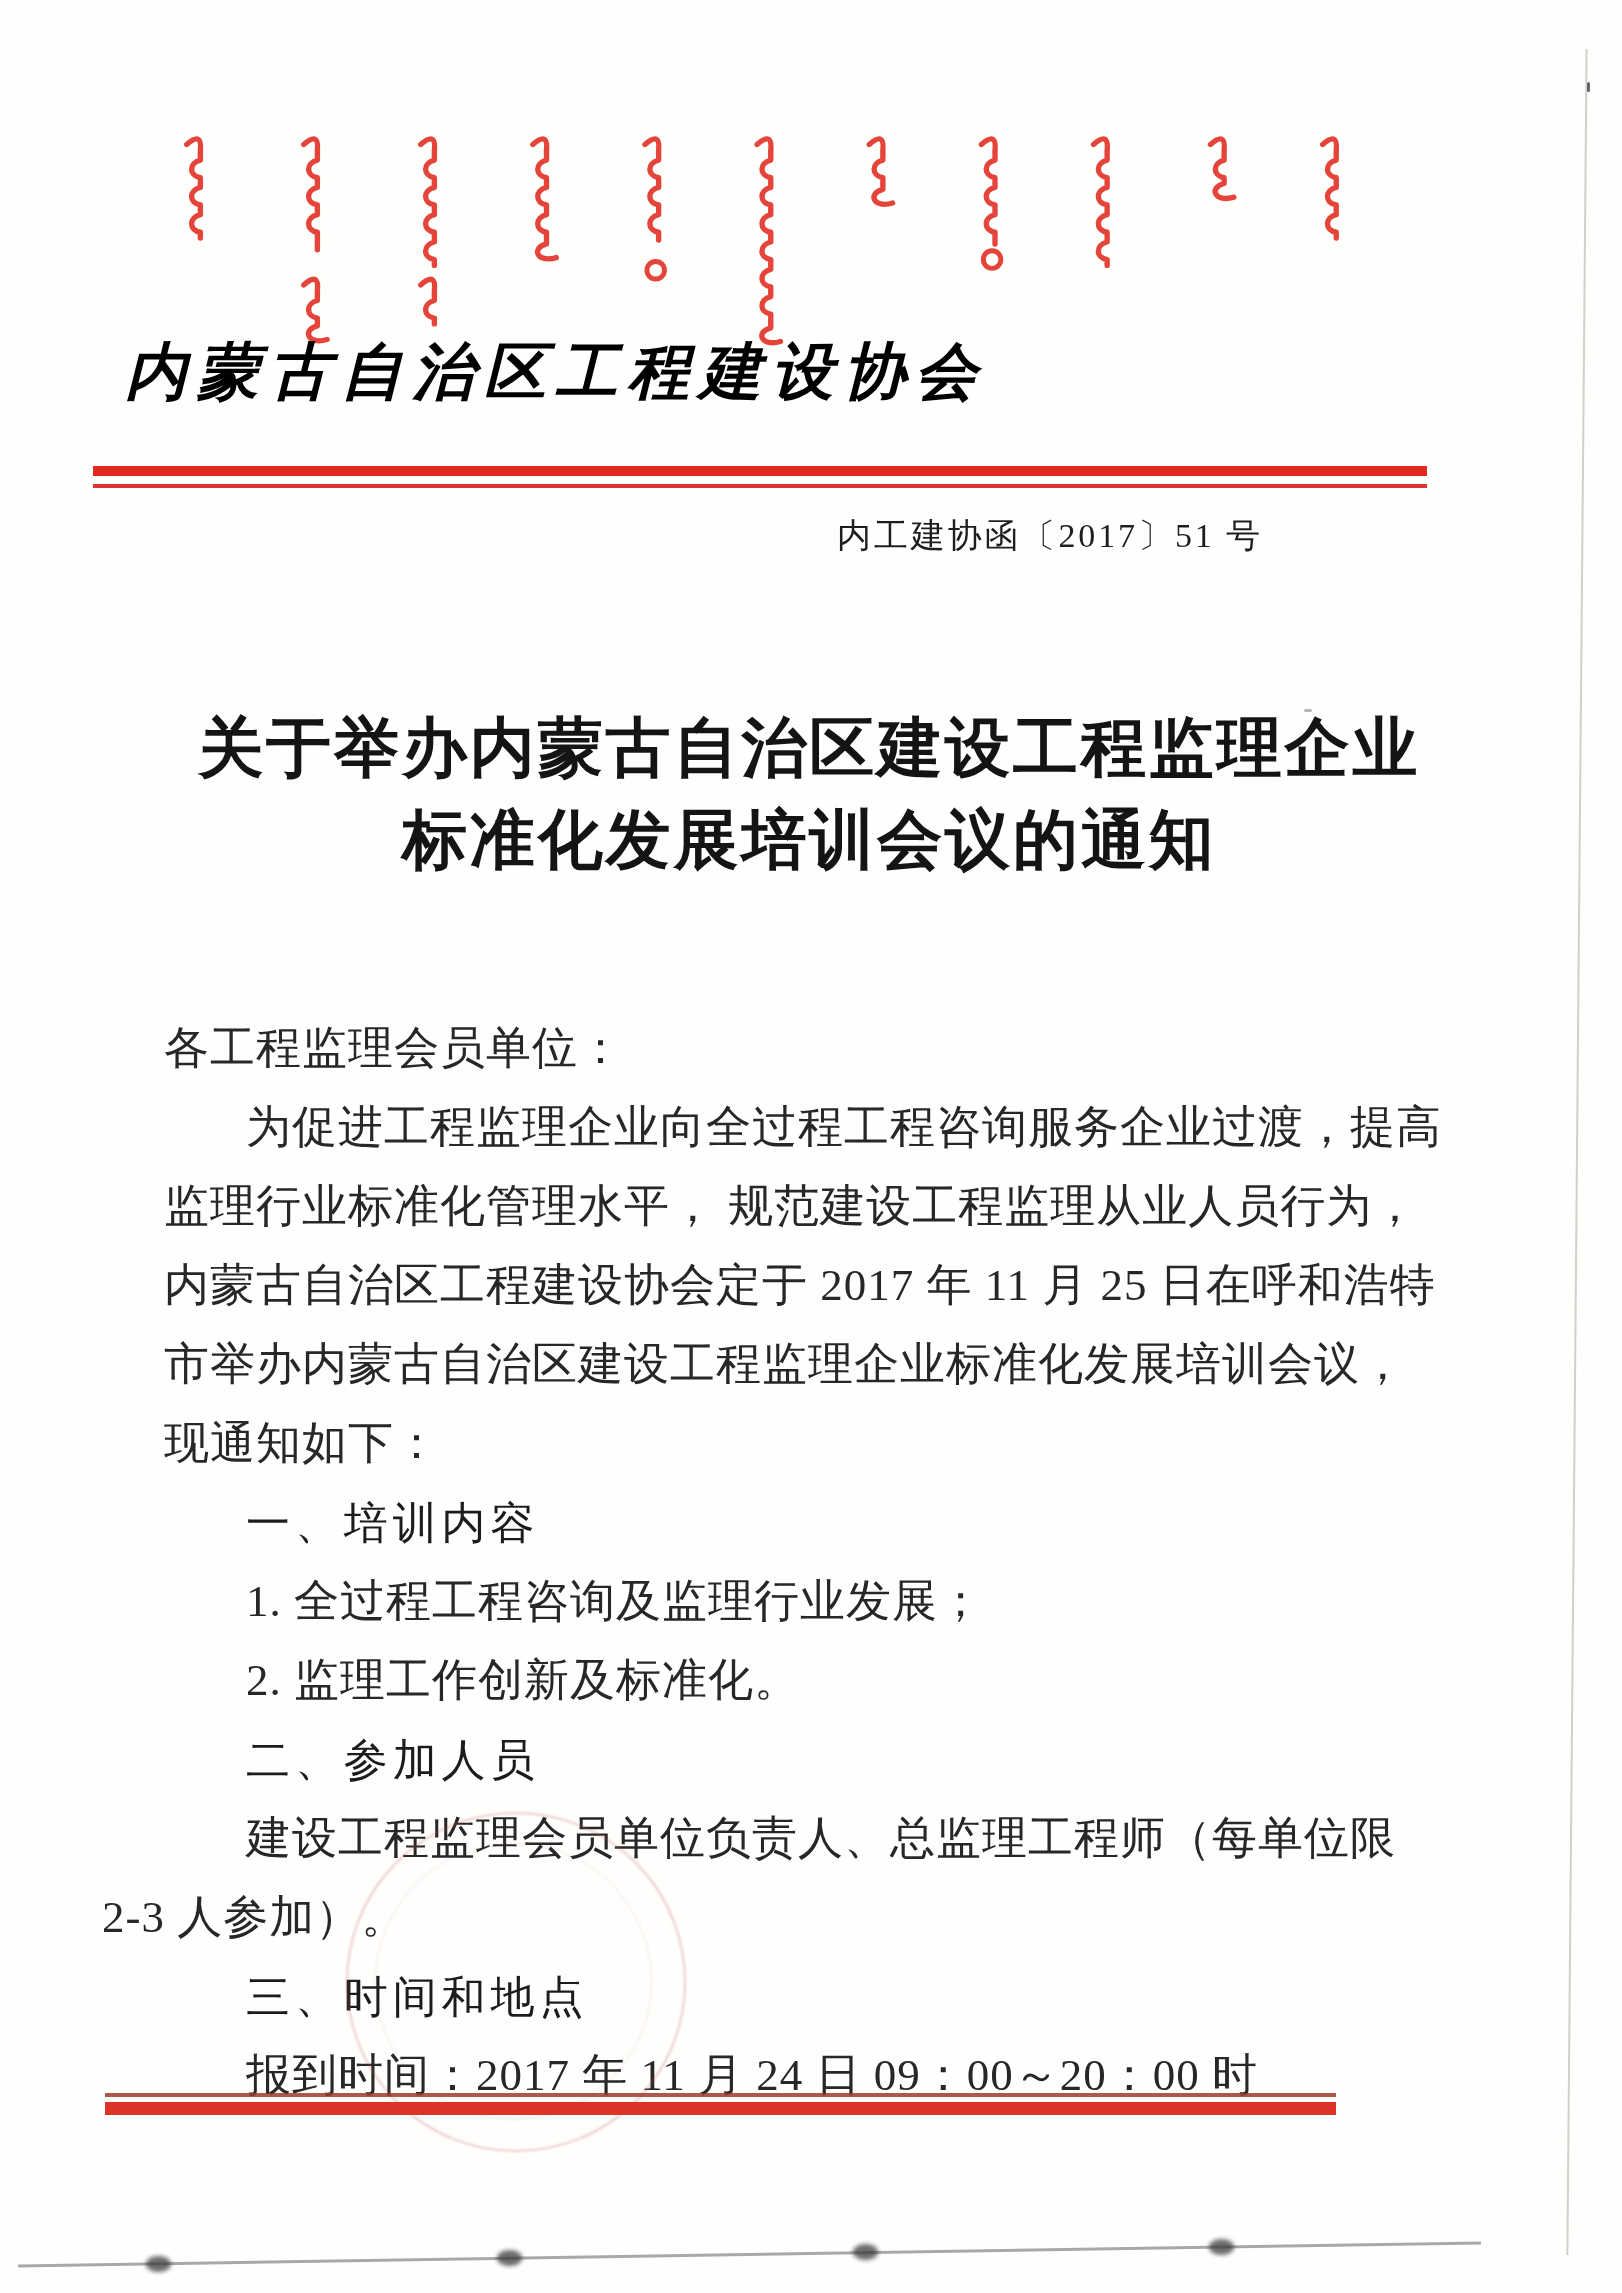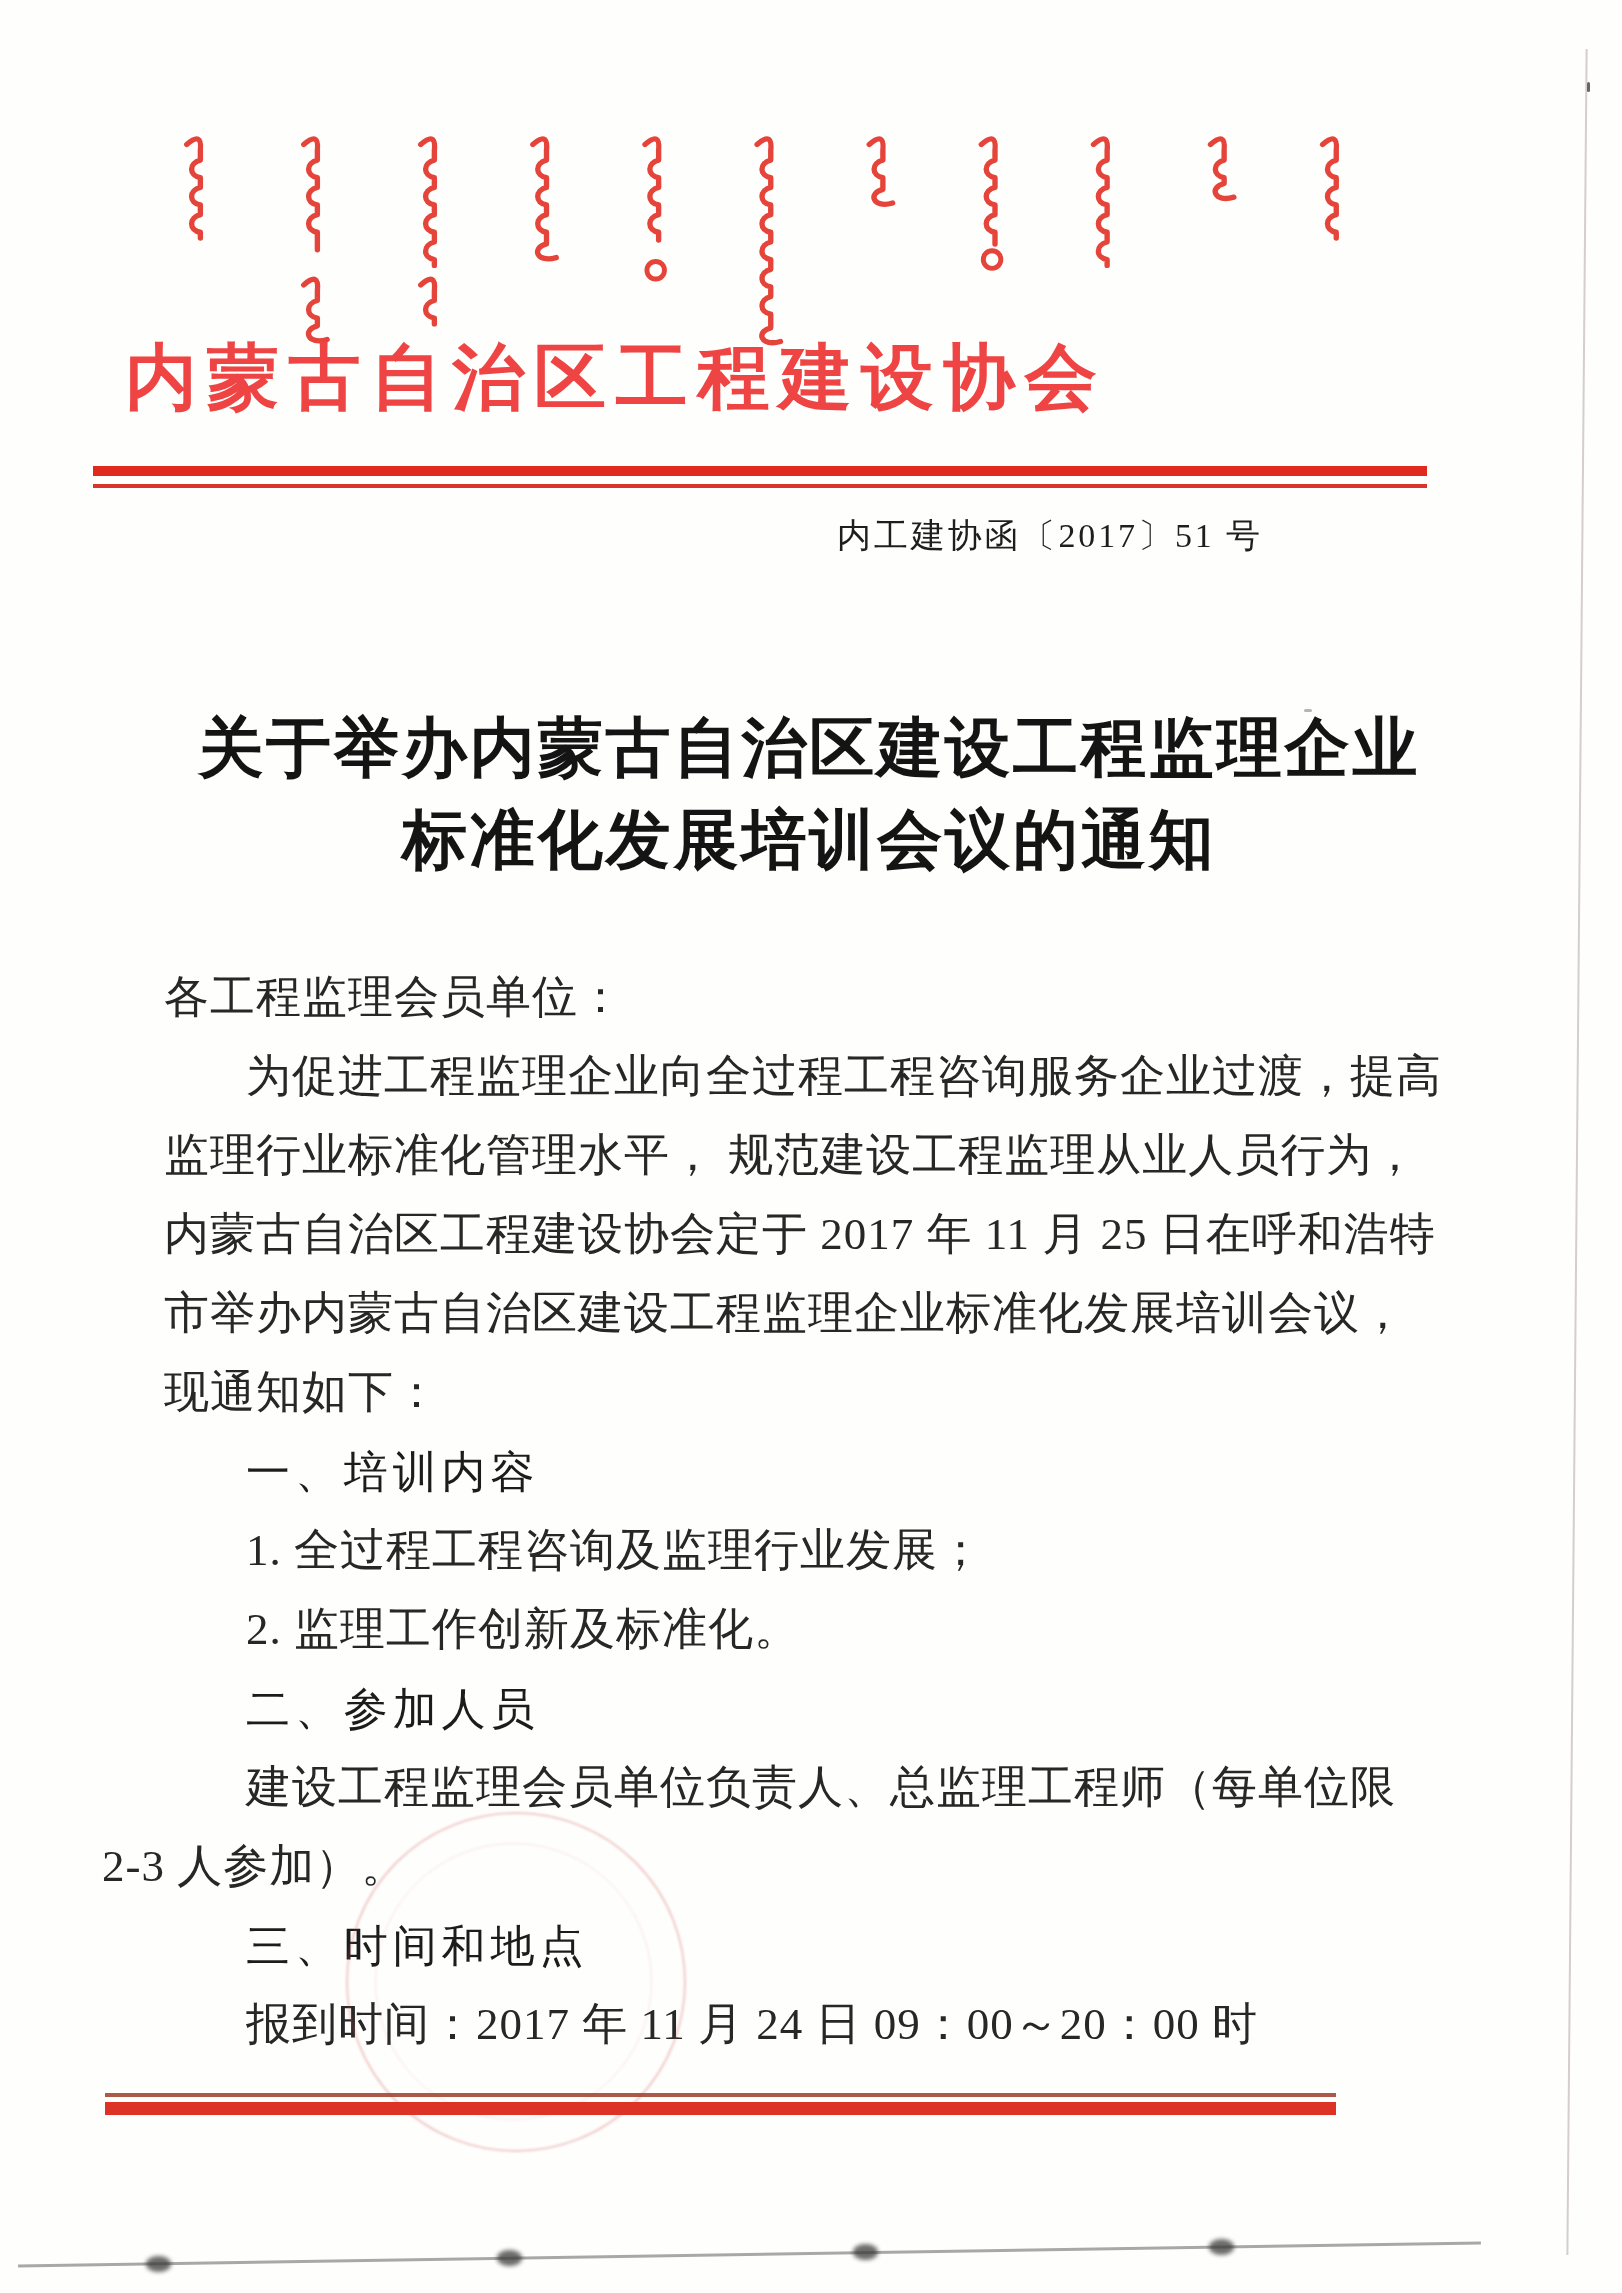--- a/index.html
+++ b/index.html
@@ -5,41 +5,42 @@
   html,body{margin:0;padding:0;background:#e9e9e9;}
   .page{
     position:relative;width:1623px;height:2294px;margin:0 auto;
     background:#fefefdff;overflow:hidden;
     font-family:"Liberation Serif",serif;
   }
   
   .mongolian{position:absolute;left:132px;top:125px;width:1297px;height:234px;}
   .org-title{
     position:absolute;left:125px;top:337px;width:1258px;
-    font-size:72px;line-height:1.15;font-weight:bold;white-space:nowrap;
-    letter-spacing:9.8px;color:#ef4444;
+    font-size:62px;line-height:1.15;font-weight:bold;white-space:nowrap;
+    letter-spacing:9.8px;color:#000000;
     font-family:"Liberation Serif",serif;
+    font-style:italic;
   }
   .rule{position:absolute;}
   .rule-top-thick{left:93px;top:466px;width:1334px;height:9.8px;background:#e02a1e;}
   .rule-top-thin {left:93px;top:484px;width:1334px;height:3.9px;background:#d8362a;}
   .doc-number{
     position:absolute;left:837px;top:513px;
     font-size:34px;letter-spacing:2.9px;color:#1e1e1e;white-space:nowrap;
   }
   
   .doc-title{
     position:absolute;left:9.8px;width:1599px;text-align:center;
     font-size:65px;font-weight:700;letter-spacing:2.9px;color:#141414;
     font-family:"Liberation Sans",sans-serif;white-space:nowrap;
   }
   .doc-title.l1{top:704px;}
   .doc-title.l2{top:796px;}
   
-  .body-block{position:absolute;left:0;top:958px;width:1623px;}
+  .body-block{position:absolute;left:0;top:1009px;width:1623px;}
   .body-line{
     position:relative;height:79px;line-height:79px;font-size:45px;
     color:#272727;white-space:nowrap;letter-spacing:1px;
     font-family:"Liberation Serif",serif;
   }
   .body-line.flush{padding-left:164px;}
   .body-line.para {padding-left:246px;}
   .body-line.hang {padding-left:102px;}
   .body-line.bold{
     font-weight:400;letter-spacing:4.9px;font-size:44px;color:#1c1c1c;

